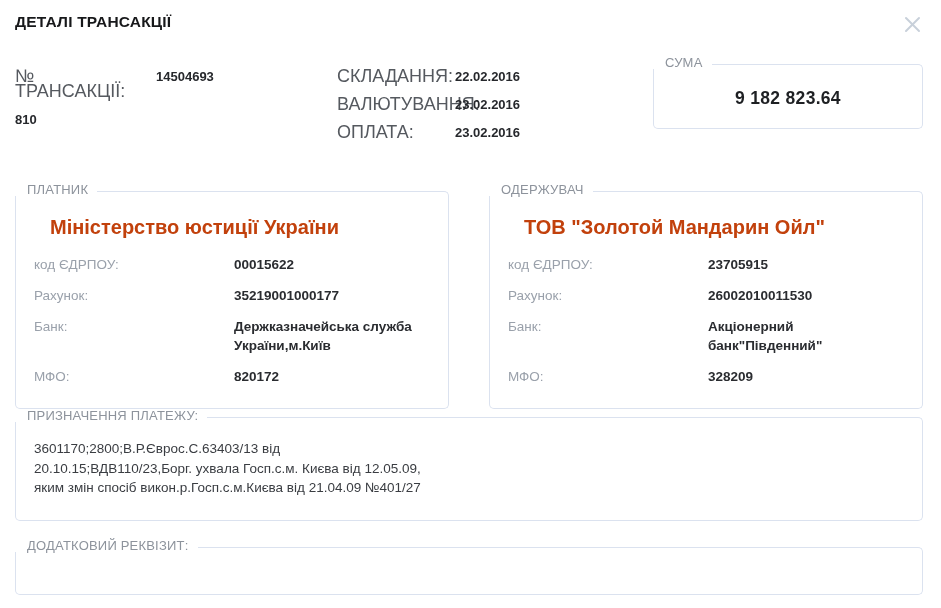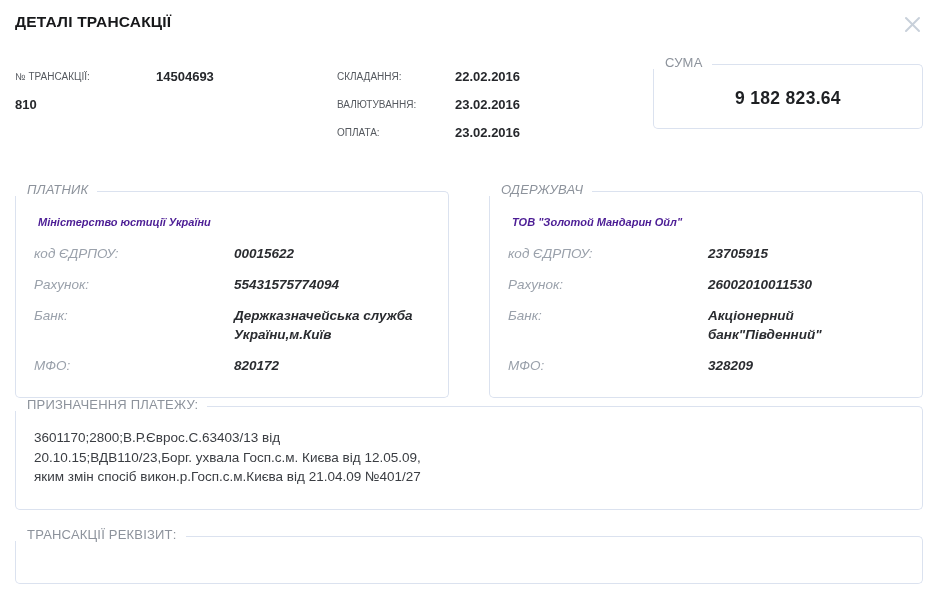--- a/index.html
+++ b/index.html
@@ -22,44 +22,44 @@
   
   .dlg-header{display:flex;justify-content:space-between;align-items:flex-start;padding-top:13px;}
   .dlg-title{margin:0;font-size:15.5px;font-weight:bold;color:#17181a;letter-spacing:.2px;}
   .close-btn{cursor:pointer;margin-top:3px;margin-right:2px;line-height:0;}
 
   
   .top-row{display:flex;margin-top:23px;align-items:flex-start;}
   .colA{width:322px;padding-top:13px;}
   .colB{width:316px;padding-top:13px;}
   .info-row{display:flex;margin-bottom:13px;}
-  .info-label{flex-shrink:0;font-size:10px;color:var(--top-label);line-height:15px;padding-right:10px;}
+  .info-label{flex-shrink:0;font-size:18px;color:var(--top-label);line-height:15px;padding-right:10px;}
   .colA .info-label{width:141px;}
   .colB .info-label{width:118px;}
   .info-value{font-size:13px;font-weight:bold;color:var(--value);line-height:15px;}
 
   
   .fgroup{min-width:0;}
   .fg-head{display:flex;align-items:flex-start;padding-left:12px;height:13px;}
   .fg-label{font-size:13px;color:var(--section);white-space:nowrap;line-height:13px;letter-spacing:.2px;}
   .fg-line{flex:1;margin-left:9px;margin-top:8px;height:5px;
            border-top:1px solid var(--bd);border-right:1px solid var(--bd);
            border-top-right-radius:5px;}
   .fg-body{border:1px solid var(--bd);border-top:none;border-radius:0 0 5px 5px;background:#fff;}
 
   
   .amount-group{flex:1;}
   .amount-group .fg-body{height:60px;display:flex;align-items:center;justify-content:center;}
   .amount-value{font-size:17.5px;font-weight:bold;color:#1e2023;letter-spacing:.3px;}
 
   
-  .parties{display:flex;gap:40px;margin-top:30px;font-style:italic;}
+  .parties{display:flex;gap:40px;margin-top:30px;}
   .party{flex:1;}
   .party .fg-body{padding:20px 18px 22px;min-height:201px;}
-  .party-name{margin:0 4px 16px;font-size:11px;font-weight:bold;color:#4c1d95;}
+  .party-name{margin:0 16px 16px;font-size:20px;font-weight:bold;color:#c2410c;}
   .field-row{display:flex;margin-bottom:12px;}
   .field-row:last-child{margin-bottom:0;}
   .field-label{width:200px;flex-shrink:0;font-size:13.5px;color:var(--muted);line-height:19px;}
   .field-value{font-size:13.5px;font-weight:bold;color:#2a2c30;line-height:19px;white-space:pre-line;min-width:0;}
 
   
   .purpose{}
   .purpose .fg-body{height:99px;padding:17px 18px;}
   .purpose-text{font-size:13.5px;color:var(--text);line-height:19.5px;white-space:pre-line;}
 
@@ -129,21 +129,21 @@
         <span class="fg-line"></span>
       </div>
       <div class="fg-body">
         <p class="party-name">Міністерство юстиції України</p>
         <div class="field-row">
           <span class="field-label">код ЄДРПОУ:</span>
           <span class="field-value">00015622</span>
         </div>
         <div class="field-row">
           <span class="field-label">Рахунок:</span>
-          <span class="field-value">55431575774094</span>
+          <span class="field-value">35219001000177</span>
         </div>
         <div class="field-row">
           <span class="field-label">Банк:</span>
           <span class="field-value">Держказначейська служба
 України,м.Київ</span>
         </div>
         <div class="field-row">
           <span class="field-label">МФО:</span>
           <span class="field-value">820172</span>
         </div>
@@ -186,21 +186,21 @@
     </div>
     <div class="fg-body">
       <div class="purpose-text">3601170;2800;В.Р.Єврос.С.63403/13 від
 20.10.15;ВДВ110/23,Борг. ухвала Госп.с.м. Києва від 12.05.09,
 яким змін спосіб викон.р.Госп.с.м.Києва від 21.04.09 №401/27</div>
     </div>
   </div>
 
   <div class="fgroup additional">
     <div class="fg-head">
-      <span class="fg-label">ТРАНСАКЦІЇ РЕКВІЗИТ:</span>
+      <span class="fg-label">ДОДАТКОВИЙ РЕКВІЗИТ:</span>
       <span class="fg-line"></span>
     </div>
     <div class="fg-body">
       <div class="purpose-text"></div>
     </div>
   </div>
 
 </div>
 
 </body></html>

